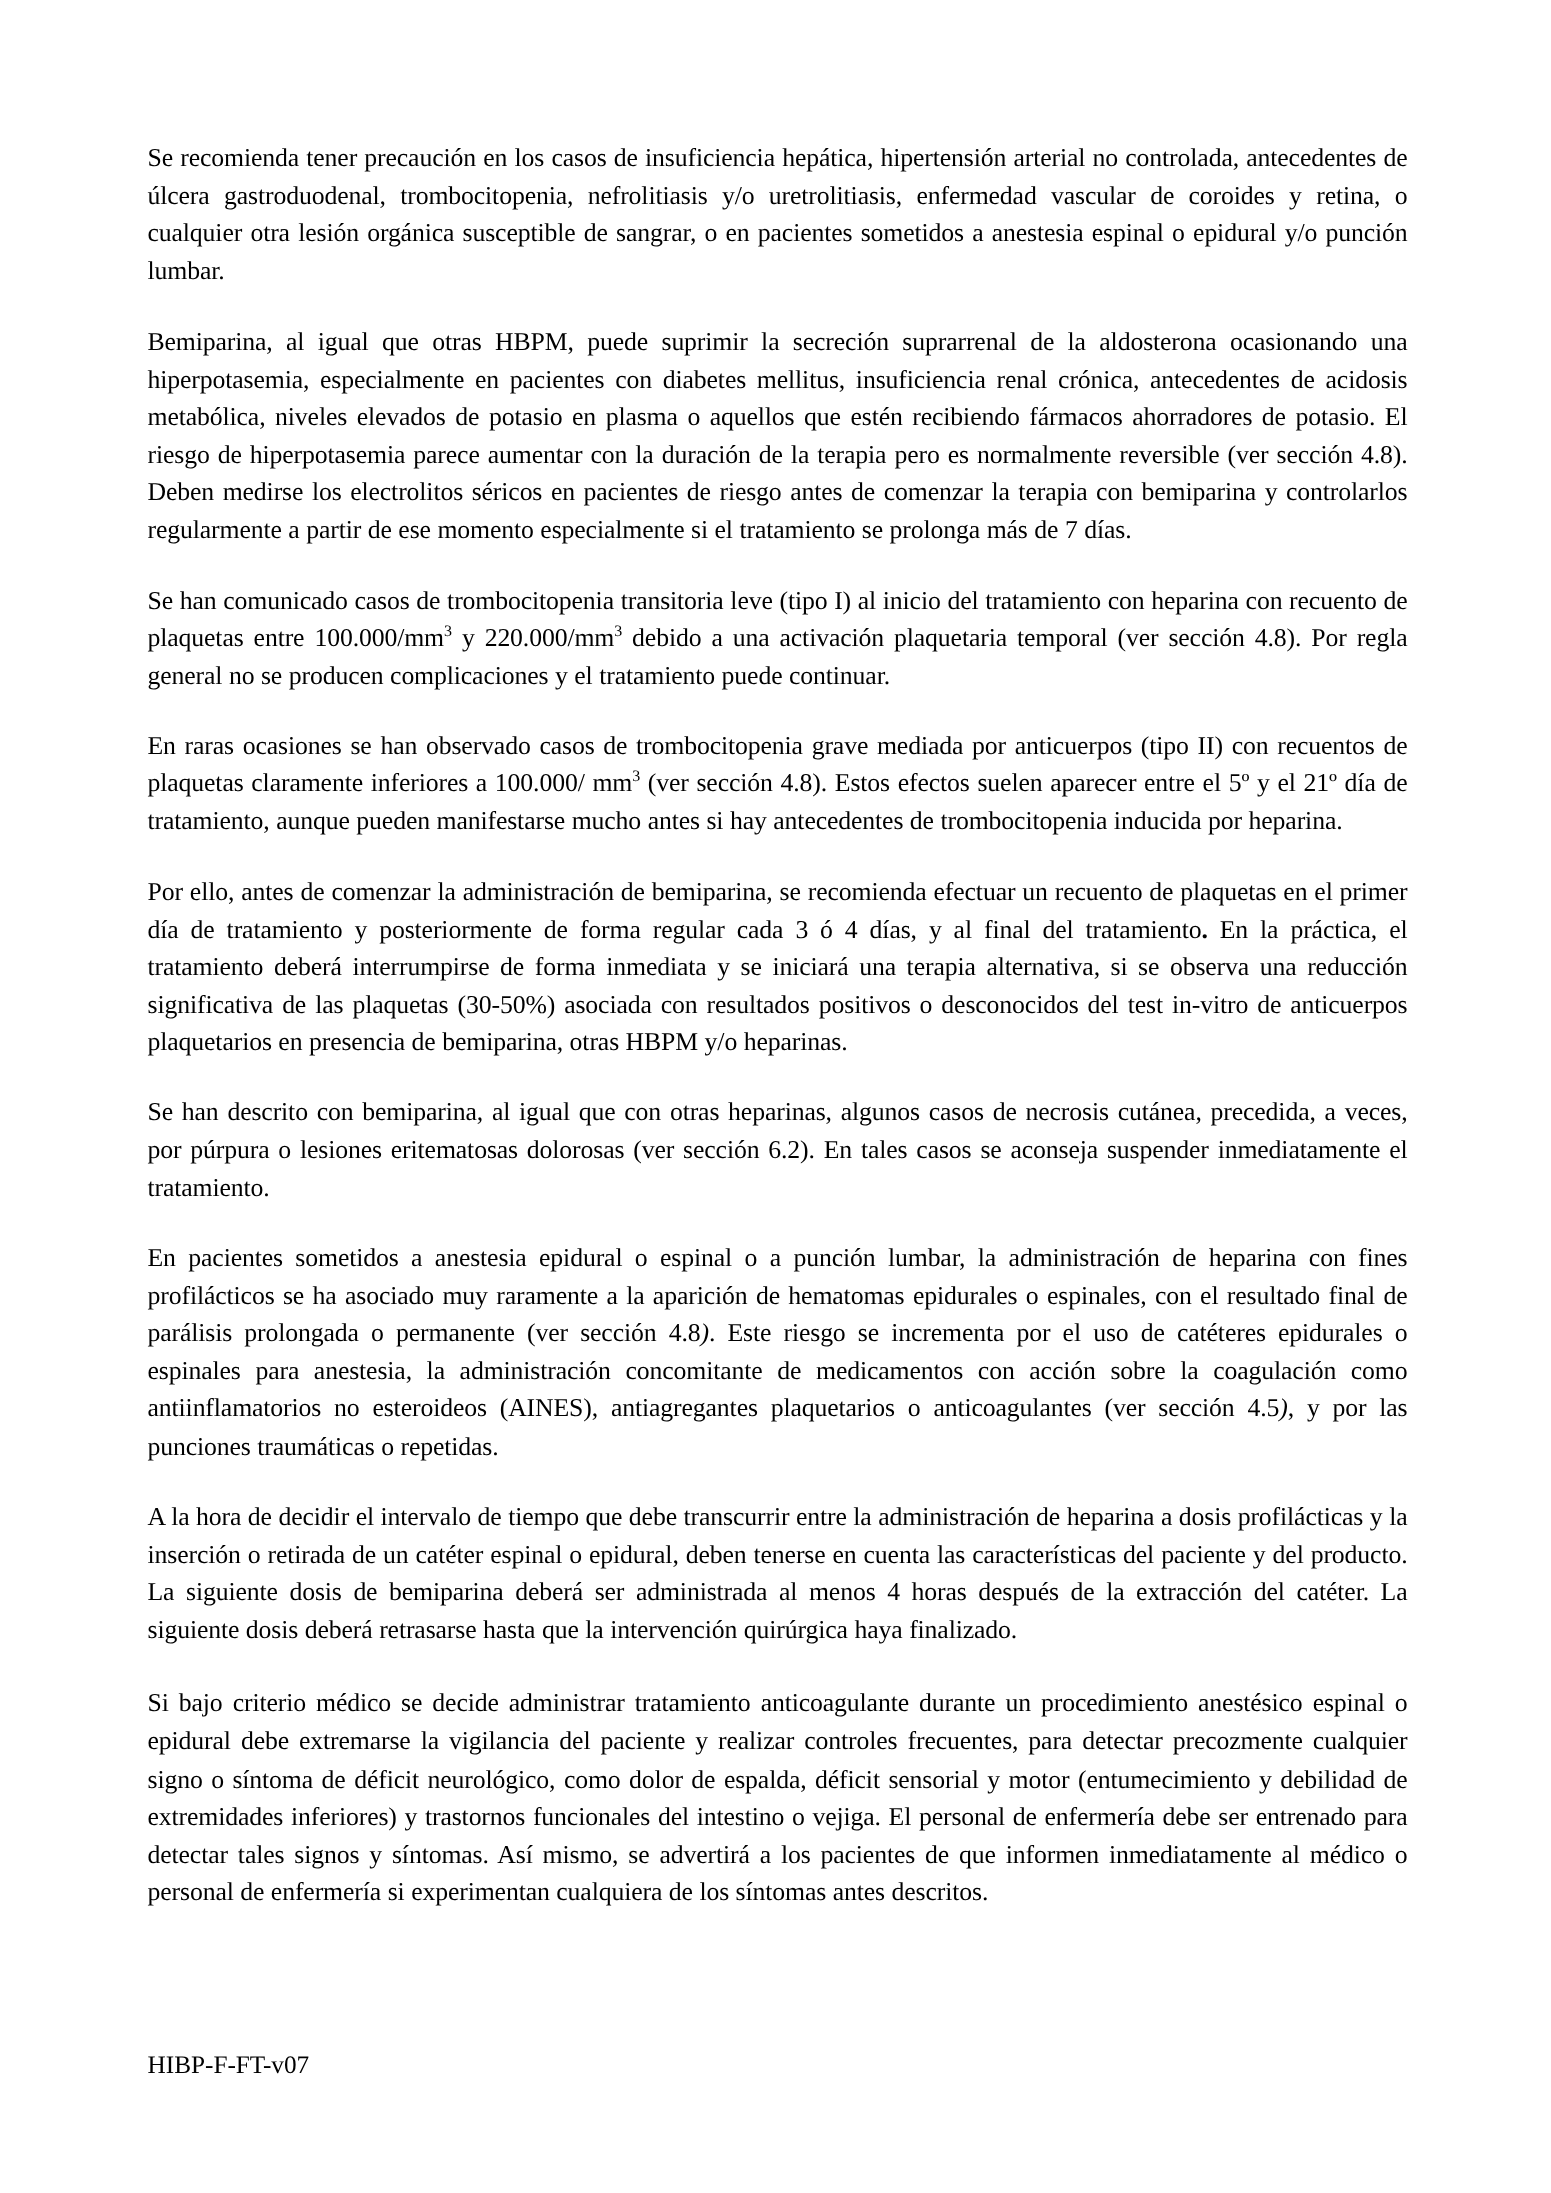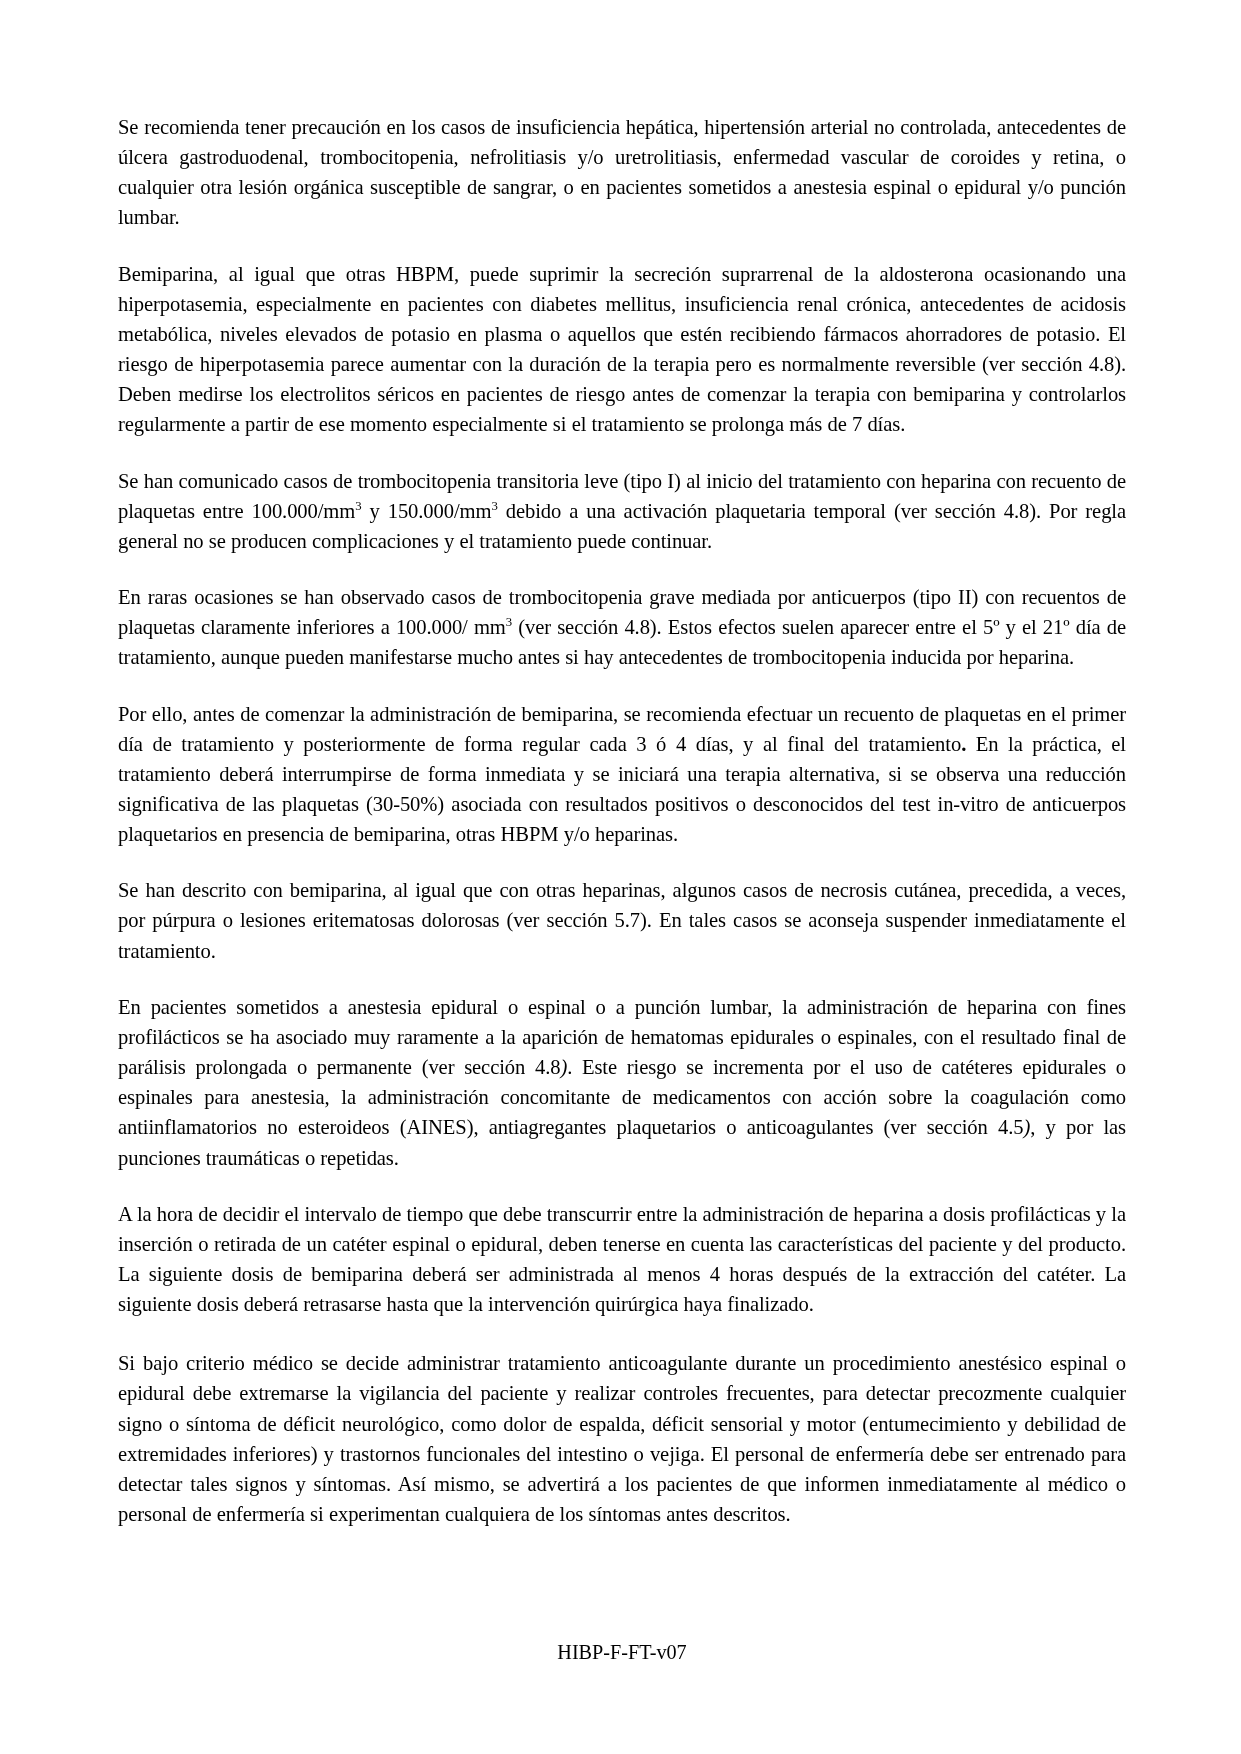--- a/index.html
+++ b/index.html
@@ -45,40 +45,40 @@
   sup {
     font-size: 0.62em;
     vertical-align: super;
     line-height: 0;
   }
   .footer {
     position: absolute;
     left: 118px;
     right: 115px;
     top: 1640px;
-    text-align: center;
+    text-align: left;
     font-size: 20.2px;
     line-height: 1.2;
   }
   .footer-text {
     display: inline-block;
   }
 </style>
 </head>
 <body>
 
 <div class="page">
 
   <div class="content">
       <p class="para">Se recomienda tener precaución en los casos de insuficiencia hepática, hipertensión arterial no controlada, antecedentes de úlcera gastroduodenal, trombocitopenia, nefrolitiasis y/o uretrolitiasis, enfermedad vascular de coroides y retina, o cualquier otra lesión orgánica susceptible de sangrar, o en pacientes sometidos a anestesia espinal o epidural y/o punción lumbar.</p>
       <p class="para">Bemiparina, al igual que otras HBPM, puede suprimir la secreción suprarrenal de la aldosterona ocasionando una hiperpotasemia, especialmente en pacientes con diabetes mellitus, insuficiencia renal crónica, antecedentes de acidosis metabólica, niveles elevados de potasio en plasma o aquellos que estén recibiendo fármacos ahorradores de potasio. El riesgo de hiperpotasemia parece aumentar con la duración de la terapia pero es normalmente reversible (ver sección 4.8). Deben medirse los electrolitos séricos en pacientes de riesgo antes de comenzar la terapia con bemiparina y controlarlos regularmente a partir de ese momento especialmente si el tratamiento se prolonga más de 7 días.</p>
-      <p class="para"><span>Se han comunicado casos de trombocitopenia transitoria leve (tipo I) al inicio del tratamiento con heparina con recuento de plaquetas entre 100.000/mm</span><sup>3</sup><span> y 150.000/mm</span><sup>3</sup><span> debido a una activación plaquetaria temporal (ver sección 4.8). Por regla general no se producen complicaciones y el tratamiento puede continuar.</span></p>
+      <p class="para"><span>Se han comunicado casos de trombocitopenia transitoria leve (tipo I) al inicio del tratamiento con heparina con recuento de plaquetas entre 100.000/mm</span><sup>3</sup><span> y 220.000/mm</span><sup>3</sup><span> debido a una activación plaquetaria temporal (ver sección 4.8). Por regla general no se producen complicaciones y el tratamiento puede continuar.</span></p>
       <p class="para"><span>En raras ocasiones se han observado casos de trombocitopenia grave mediada por anticuerpos (tipo II) con recuentos de plaquetas claramente inferiores a 100.000/ mm</span><sup>3</sup><span> (ver sección 4.8). Estos efectos suelen aparecer entre el 5º y el 21º día de tratamiento, aunque pueden manifestarse mucho antes si hay antecedentes de trombocitopenia inducida por heparina.</span></p>
       <p class="para"><span>Por ello, antes de comenzar la administración de bemiparina, se recomienda efectuar un recuento de plaquetas en el primer día de tratamiento y posteriormente de forma regular cada 3 ó 4 días, y al final del tratamiento</span><strong>.</strong><span> En la práctica, el tratamiento deberá interrumpirse de forma inmediata y se iniciará una terapia alternativa, si se observa una reducción significativa de las plaquetas (30-50%) asociada con resultados positivos o desconocidos del test in-vitro de anticuerpos plaquetarios en presencia de bemiparina, otras HBPM y/o heparinas.</span></p>
-      <p class="para">Se han descrito con bemiparina, al igual que con otras heparinas, algunos casos de necrosis cutánea, precedida, a veces, por púrpura o lesiones eritematosas dolorosas (ver sección 5.7). En tales casos se aconseja suspender inmediatamente el tratamiento.</p>
+      <p class="para">Se han descrito con bemiparina, al igual que con otras heparinas, algunos casos de necrosis cutánea, precedida, a veces, por púrpura o lesiones eritematosas dolorosas (ver sección 6.2). En tales casos se aconseja suspender inmediatamente el tratamiento.</p>
       <p class="para"><span>En pacientes sometidos a anestesia epidural o espinal o a punción lumbar, la administración de heparina con fines profilácticos se ha asociado muy raramente a la aparición de hematomas epidurales o espinales, con el resultado final de parálisis prolongada o permanente (ver sección 4.8</span><em>)</em><span>. Este riesgo se incrementa por el uso de catéteres epidurales o espinales para anestesia, la administración concomitante de medicamentos con acción sobre la coagulación como antiinflamatorios no esteroideos (AINES), antiagregantes plaquetarios o anticoagulantes (ver sección 4.5</span><em>)</em><span>, y por las punciones traumáticas o repetidas.</span></p>
       <p class="para">A la hora de decidir el intervalo de tiempo que debe transcurrir entre la administración de heparina a dosis profilácticas y la inserción o retirada de un catéter espinal o epidural, deben tenerse en cuenta las características del paciente y del producto. La siguiente dosis de bemiparina deberá ser administrada al menos 4 horas después de la extracción del catéter. La siguiente dosis deberá retrasarse hasta que la intervención quirúrgica haya finalizado.</p>
       <p class="para">Si bajo criterio médico se decide administrar tratamiento anticoagulante durante un procedimiento anestésico espinal o epidural debe extremarse la vigilancia del paciente y realizar controles frecuentes, para detectar precozmente cualquier signo o síntoma de déficit neurológico, como dolor de espalda, déficit sensorial y motor (entumecimiento y debilidad de extremidades inferiores) y trastornos funcionales del intestino o vejiga. El personal de enfermería debe ser entrenado para detectar tales signos y síntomas. Así mismo, se advertirá a los pacientes de que informen inmediatamente al médico o personal de enfermería si experimentan cualquiera de los síntomas antes descritos.</p>
     </div>
 
   <div class="footer">
     <span class="footer-text">HIBP-F-FT-v07</span>
   </div>
 
 </div>

